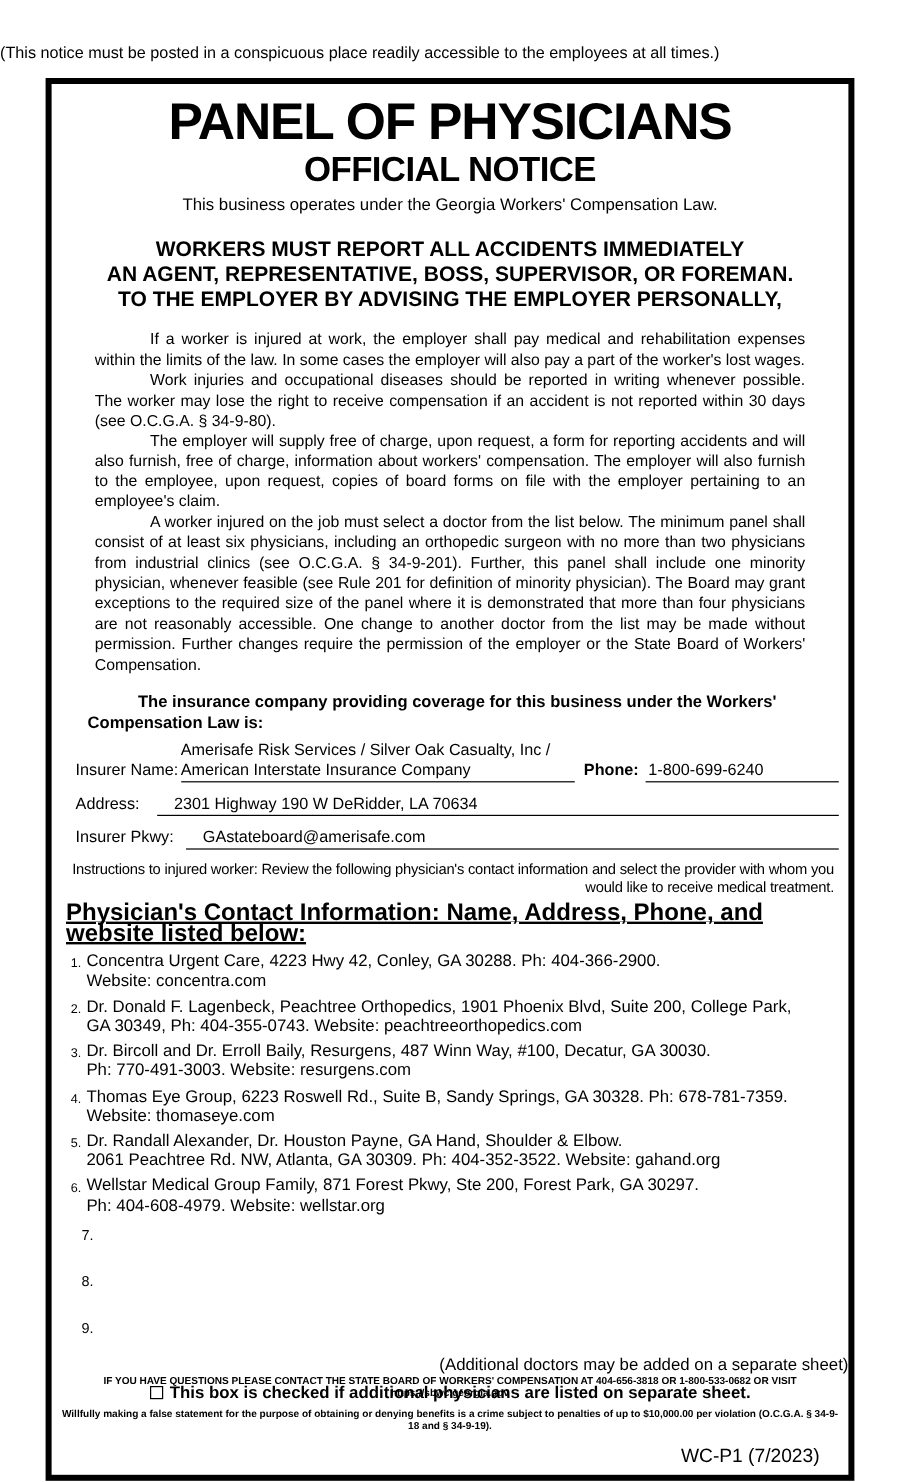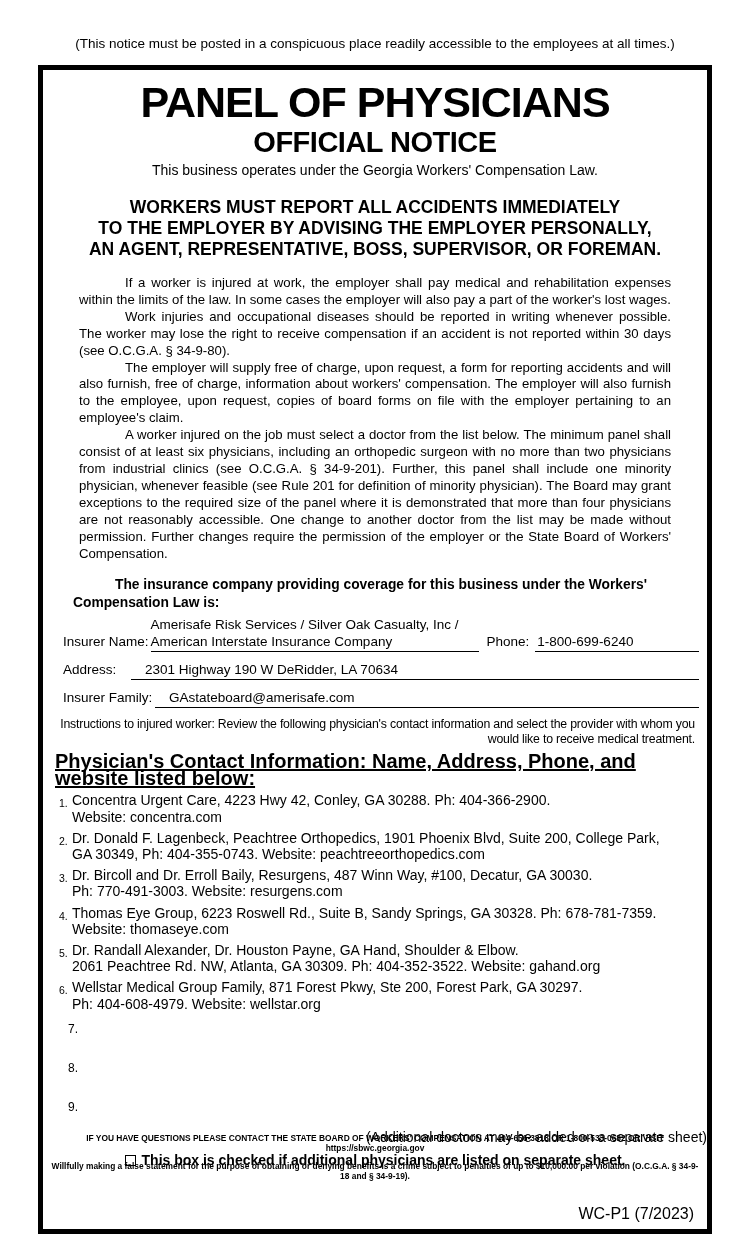--- a/index.html
+++ b/index.html
@@ -4,21 +4,21 @@
 <style>
   html,body{margin:0;padding:0;}
   body{
     width:750px;height:1235px;
     background:#ffffff;color:#000000;
     font-family:"Liberation Sans", sans-serif;
     -webkit-font-smoothing:antialiased;
     position:relative;overflow:hidden;
   }
   .posting-notice{
-    text-align:center;font-size:13.5px;line-height:16px;
+    font-size:13.5px;line-height:16px;
     padding-top:36px;
   }
   .sheet{
     margin:13px 38px 0 38px;
     height:1169px;box-sizing:border-box;
     border:5px solid #000;
     position:relative;overflow:hidden;
   }
   .title{
     margin-top:10px;text-align:center;
@@ -46,21 +46,21 @@
     text-indent:42px;
   }
   .form-area{margin:4px 8px 0 20px;}
   .form-row{display:flex;align-items:flex-end;}
   .form-label{font-size:13.5px;line-height:17px;white-space:nowrap;padding-bottom:2px;}
   .fill{
     border-bottom:1.5px solid #000;
     font-size:13.5px;line-height:17px;padding-bottom:1px;
   }
   .name-cell{flex:0 0 328px;margin-left:2px;}
-  .phone-label{margin-left:8px;padding-bottom:2px;}
+  .phone-label{margin-left:8px;padding-bottom:2px;font-weight:bold;}
   .phone-cell{flex:1;margin-left:6px;padding-left:2px;}
   .row-2,.row-3{margin-top:9px;}
   .addr-label{width:68px;}
   .email-label{width:92px;}
   .wide-cell{flex:1;padding-left:14px;}
   .instructions{
     margin:9px 12px 0 12px;
     font-size:12.3px;line-height:15.4px;
     letter-spacing:-0.2px;
     text-align:right;
@@ -87,39 +87,39 @@
     border:1.2px solid #000;margin-right:6px;
     vertical-align:-1px;background:#fff;
   }
   .bottom-block{position:absolute;left:0;right:0;bottom:6px;}
   .fine-print{
     text-align:center;font-size:8.4px;font-weight:bold;line-height:10px;
     margin:0 4px;
   }
   .fine-print + .fine-print{margin-top:8px;}
   .form-code{
-    margin-top:24px;text-align:right;
-    font-size:16px;line-height:18px;padding-right:13px;
+    margin-top:12px;text-align:right;
+    font-size:16px;line-height:18px;padding-right:24px;
   }
 </style>
 </head>
 <body>
 
 <div class="posting-notice">(This notice must be posted in a conspicuous place readily accessible to the employees at all times.)</div>
 
 <div class="sheet">
 
   <div class="title">PANEL OF PHYSICIANS</div>
   <div class="subtitle">OFFICIAL NOTICE</div>
   <div class="tagline">This business operates under the Georgia Workers' Compensation Law.</div>
 
   <div class="warning">
     <div>WORKERS MUST REPORT ALL ACCIDENTS IMMEDIATELY</div>
+    <div>AN AGENT, REPRESENTATIVE, BOSS, SUPERVISOR, OR FOREMAN.</div>
     <div>TO THE EMPLOYER BY ADVISING THE EMPLOYER PERSONALLY,</div>
-    <div>AN AGENT, REPRESENTATIVE, BOSS, SUPERVISOR, OR FOREMAN.</div>
   </div>
 
   <div class="body-copy">
     <p>If a worker is injured at work, the employer shall pay medical and rehabilitation expenses within the limits of the law. In some cases the employer will also pay a part of the worker's lost wages.</p>
     <p>Work injuries and occupational diseases should be reported in writing whenever possible. The worker may lose the right to receive compensation if an accident is not reported within 30 days (see O.C.G.A. § 34-9-80).</p>
     <p>The employer will supply free of charge, upon request, a form for reporting accidents and will also furnish, free of charge, information about workers' compensation. The employer will also furnish to the employee, upon request, copies of board forms on file with the employer pertaining to an employee's claim.</p>
     <p>A worker injured on the job must select a doctor from the list below. The minimum panel shall consist of at least six physicians, including an orthopedic surgeon with no more than two physicians from industrial clinics (see O.C.G.A. § 34-9-201). Further, this panel shall include one minority physician, whenever feasible (see Rule 201 for definition of minority physician).  The Board may grant exceptions to the required size of the panel where it is demonstrated that more than four physicians are not reasonably accessible. One change to another doctor from the list may be made without permission.  Further changes require the permission of the employer or the State Board of Workers' Compensation.</p>
   </div>
 
   <div class="insurance-intro">The insurance company providing coverage for this business under the Workers' Compensation Law is:</div>
@@ -130,21 +130,21 @@
       <div class="fill name-cell" style="white-space:pre-line">Amerisafe Risk Services / Silver Oak Casualty, Inc /
 American Interstate Insurance Company</div>
       <div class="form-label phone-label">Phone:</div>
       <div class="fill phone-cell">1-800-699-6240</div>
     </div>
     <div class="form-row row-2">
       <div class="form-label addr-label">Address:</div>
       <div class="fill wide-cell">2301 Highway 190 W DeRidder, LA 70634</div>
     </div>
     <div class="form-row row-3">
-      <div class="form-label email-label">Insurer Family:</div>
+      <div class="form-label email-label">Insurer Pkwy:</div>
       <div class="fill wide-cell">GAstateboard@amerisafe.com</div>
     </div>
   </div>
 
   <div class="instructions">Instructions to injured worker: Review the following physician's contact information and select the provider with whom you would like to receive medical treatment.</div>
 
   <div class="phys-heading">Physician's Contact Information: Name, Address, Phone, and website listed below:</div>
 
   <div class="phys-list">
     <div class="pitem">

